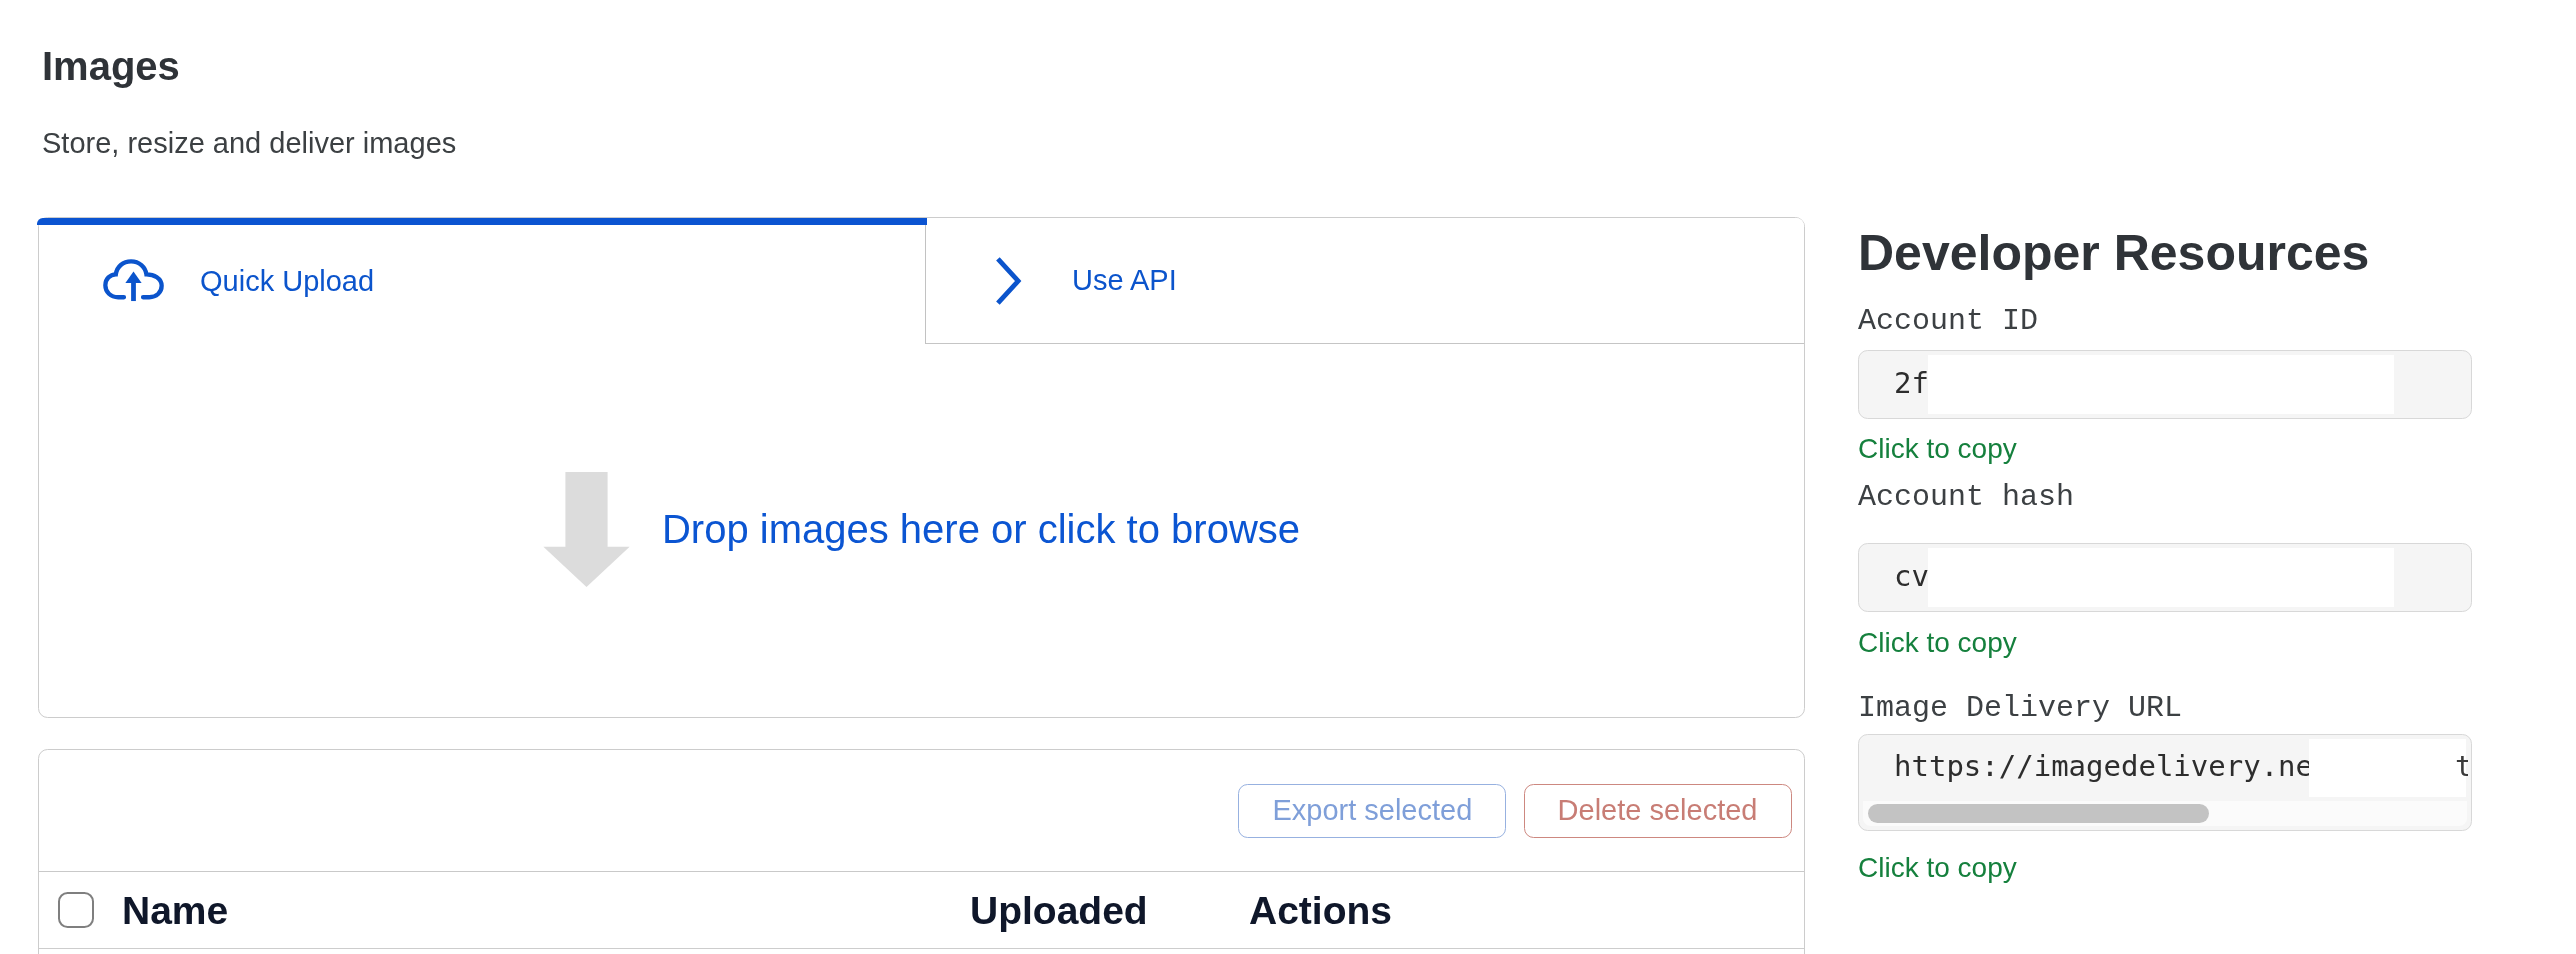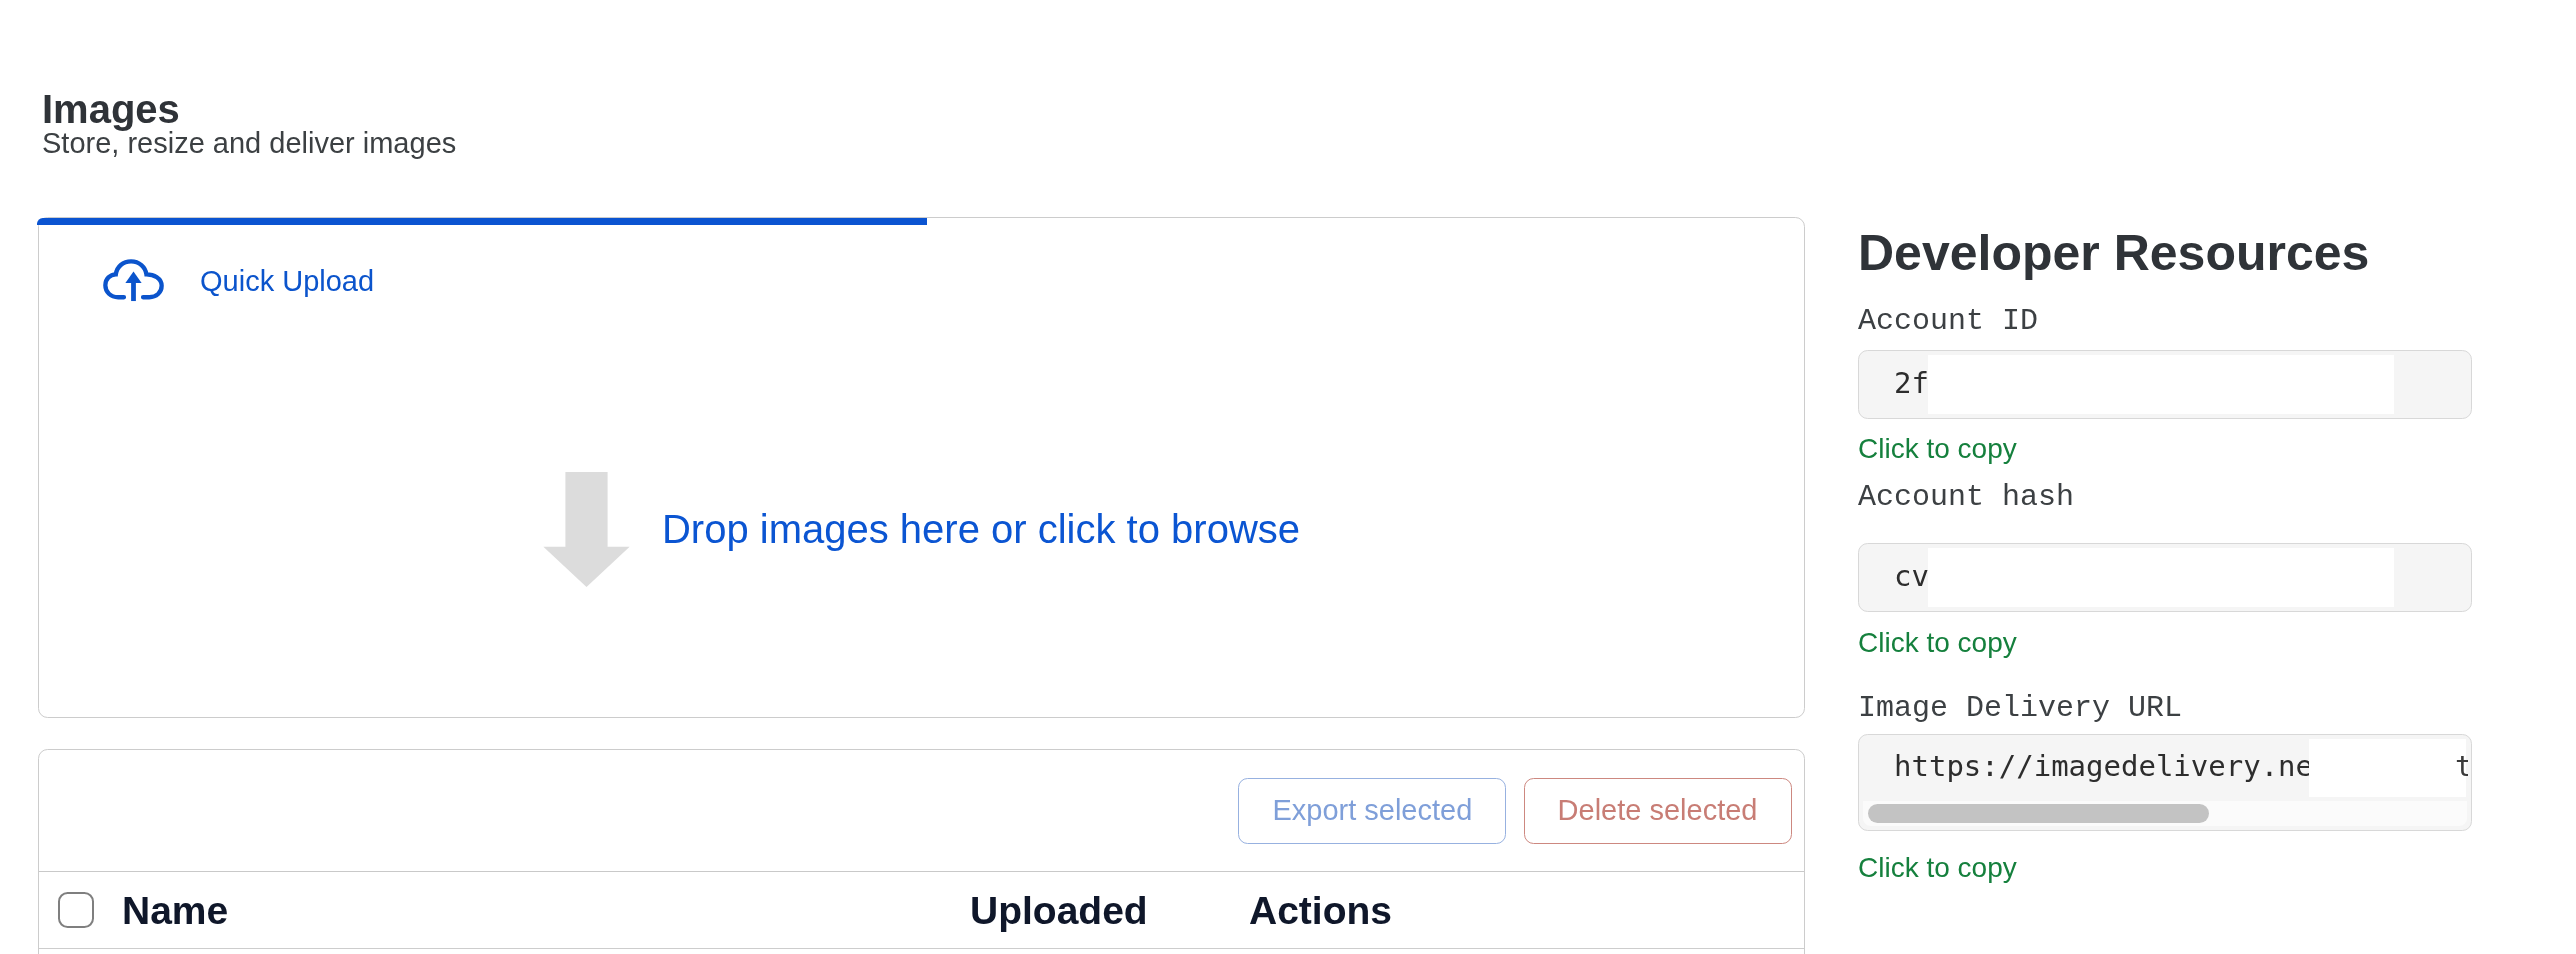--- a/index.html
+++ b/index.html
@@ -1,20 +1,20 @@
 <!DOCTYPE html>
 <html><head>
 <meta charset="utf-8">
 <style>
   * { margin:0; padding:0; box-sizing:border-box; }
   html,body { width:2576px; height:954px; background:#ffffff; overflow:hidden;
               font-family:"Liberation Sans", sans-serif; color:#313438; position:relative; }
 
   
-  .page-title { position:absolute; left:42px; top:44px; font-size:40px; font-weight:700; color:#2f3338;margin-top:43px; }
+  .page-title { position:absolute; left:42px; top:44px; font-size:40px; font-weight:700; color:#2f3338; }
   .page-subtitle { position:absolute; left:42px; top:127px; font-size:29px; font-weight:400; color:#3c4043; }
 
   
   .upload-card { position:absolute; left:38px; top:217px; width:1767px; height:501px;
                  border:1.9px solid #cccccc; border-radius:9.6px; background:#fff; }
   .tab-row { position:relative; display:flex; height:126px; }
   .active-bar { position:absolute; top:0; left:-1.9px; width:890px; height:6.7px;
                 background:#0b54d1; border-radius:5.8px 0 0 0; }
   .tab { display:flex; align-items:center; cursor:pointer; background:#fff; }
   .tab-quick { width:886px; padding-left:63px; gap:35px; border-radius:7.7px 0 0 0; }
@@ -23,21 +23,21 @@
   .tab-label { font-size:29px; color:#0b54cc; }
 
   .dropzone { height:371px; display:flex; align-items:center; justify-content:center; gap:32px; cursor:pointer; }
   .drop-text { font-size:40px; color:#0b55d2; }
 
   
   .list-card { position:absolute; left:38px; top:749px; width:1767px; height:289px;
                border:1.9px solid #cccccc; border-radius:9.6px; background:#fff; }
   .toolbar { height:122px; display:flex; align-items:center; justify-content:flex-end;
              gap:17.3px; padding-right:12.5px; border-bottom:1.9px solid #c9c9c9; }
-  .btn { height:66px; padding:0 33px; font-size:29px; background:#fff; border-radius:9.6px;
+  .btn { height:54px; padding:0 33px; font-size:29px; background:#fff; border-radius:9.6px;
          font-family:"Liberation Sans", sans-serif; cursor:pointer; }
   .btn-export { color:#7f9fd9; border:1.9px solid #97b1e0; }
   .btn-delete { color:#c87d75; border:1.9px solid #cd8880; }
   .thead { position:relative; height:77px; border-bottom:1.9px solid #cdcdcd; }
   .thead .col { position:absolute; top:0; line-height:77px; font-size:39px; font-weight:700; color:#0f172a; }
   .col-name { left:83px; } .col-uploaded { left:931px; } .col-actions { left:1210px; }
   .checkbox { position:absolute; left:19px; top:20px; width:36px; height:36px;
               border:2.9px solid #7f7f7f; border-radius:9.6px; background:#fff; cursor:pointer; }
 
   
@@ -79,20 +79,26 @@
 
     <div class="tab tab-quick">
       <svg width="63" height="46" viewBox="0 0 66 48">
         <path d="M23 41 H17 C9 41 3.5 35.5 3.5 28.5 C3.5 21.5 8.5 17.2 14.5 17 C15.5 9 22 3.5 30.5 3.5 C39 3.5 45.5 9.5 46.5 17 C54.5 17 62.5 21 62.5 29 C62.5 36 57 41 49.5 41 H43" fill="none" stroke="#0b54cc" stroke-width="4.5" stroke-linecap="round"></path>
         <line x1="33" y1="45" x2="33" y2="24" stroke="#0b54cc" stroke-width="5"></line>
         <path d="M33 14 L24.5 26 H41.5 Z" fill="#0b54cc"></path>
       </svg>
       <span class="tab-label">Quick Upload</span>
     </div>
 
+    <div class="tab tab-api">
+      <svg width="31" height="52" viewBox="0 0 32 54">
+        <polyline points="5,4 26,27 5,50" fill="none" stroke="#0b54cc" stroke-width="5"></polyline>
+      </svg>
+      <span class="tab-label">Use API</span>
+    </div>
   </div>
 
   <div class="dropzone">
     <svg width="87" height="115" viewBox="0 0 90 120">
       <polygon points="23,0 67,0 67,78 90,78 45,120 0,78 23,78" fill="#dcdcdc"></polygon>
     </svg>
     <span class="drop-text">Drop images here or click to browse</span>
   </div>
 </section>
 

